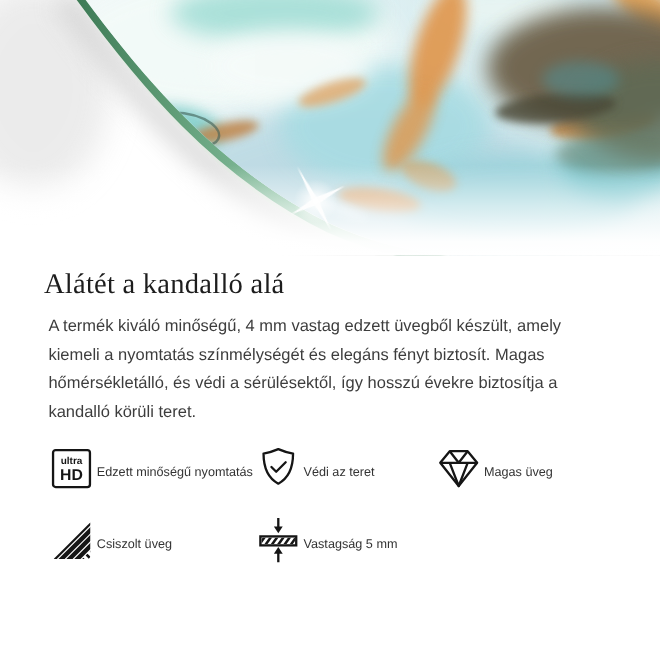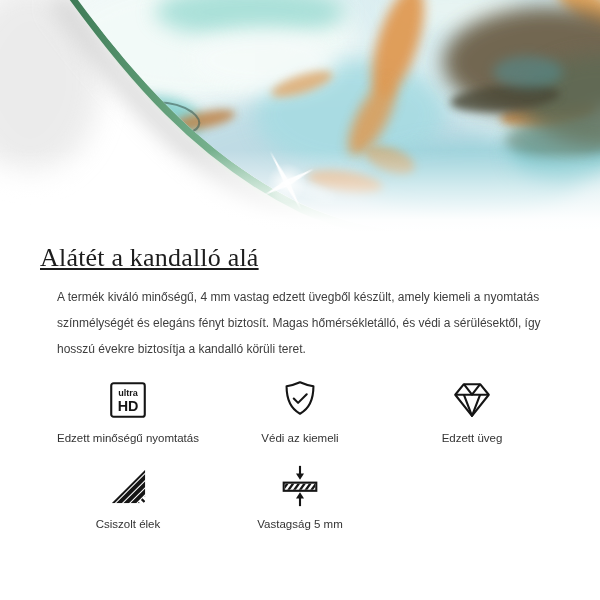--- a/index.html
+++ b/index.html
@@ -5,31 +5,31 @@
   html,body{margin:0;padding:0}
   body{
     width:600px;height:600px;overflow:hidden;background:#ffffff;
     font-family:"Liberation Sans",sans-serif;color:#1e1e1e;
   }
   .hero{position:relative;width:600px;height:232px;background:#fff}
   .hero svg{display:block}
   .content{padding:0 40px}
   .title{
     font-family:"Liberation Serif",serif;font-weight:400;
-    font-size:26px;line-height:35px;color:#1d1d1d;margin:8px 0 0;letter-spacing:.2px;text-decoration:underline;
+    font-size:26px;line-height:35px;color:#1d1d1d;margin:8px 0 0;letter-spacing:.2px;
   }
   .desc{
-    font-size:12px;line-height:26px;color:#3d3d3d;
-    margin:9px 17px 0;max-width:516px;
+    font-size:15px;line-height:26px;color:#3d3d3d;
+    margin:9px 4px 0;max-width:516px;
   }
   .features{
     display:grid;grid-template-columns:repeat(3,1fr);
     row-gap:18px;margin-top:14px;padding:0 2px;text-align:center;
   }
-  .feature{display:flex;flex-direction:column;align-items:center}
+  .feature{display:flex;align-items:center}
   .feature .iconbox{height:47px;display:flex;align-items:flex-end;justify-content:center}
   .feature .label{margin-top:9px;font-size:11.5px;color:#333;white-space:nowrap}
   .fi{stroke:#151515;fill:none;stroke-width:2.2}
 </style>
 </head>
 <body>
 
 <div class="hero">
   <svg width="600" height="232" viewBox="0 0 232">
     <defs>
@@ -147,53 +147,53 @@
       <div class="label">Edzett minőségű nyomtatás</div>
     </div>
 
     <div class="feature">
       <div class="iconbox">
         <svg width="46" height="46" viewBox="0 0 48 48">
           <path class="fi" stroke-width="2.4" stroke-linejoin="round" d="M24 5.5 c4.5 2 9.5 3.4 14 4.2 c0 11.5 -3.6 23 -14 28.6 c-10.4 -5.6 -14 -17.1 -14 -28.6 c4.5 -0.8 9.5 -2.2 14 -4.2 z"></path>
           <path class="fi" stroke-width="2.4" stroke-linecap="round" stroke-linejoin="round" d="M17.5 22.5 l4.5 4.5 l9 -9"></path>
         </svg>
       </div>
-      <div class="label">Védi az kiemeli</div>
+      <div class="label">Védi az teret</div>
     </div>
 
     <div class="feature">
       <div class="iconbox">
         <svg width="46" height="46" viewBox="0 0 48 48">
           <path class="fi" stroke-width="2.1" stroke-linejoin="round" d="M6.5 18.5 L15.5 7.5 H32.5 L41.5 18.5 L24 40.5 Z"></path>
           <line class="fi" x1="6.5" y1="18.5" x2="41.5" y2="18.5" stroke-width="2.1"></line>
           <path class="fi" stroke-width="2.1" stroke-linejoin="round" d="M15.5 7.5 L24 18.5 L32.5 7.5"></path>
           <path class="fi" stroke-width="1.8" stroke-linejoin="round" d="M15.5 18.5 L24 40.5 L32.5 18.5"></path>
         </svg>
       </div>
-      <div class="label">Edzett üveg</div>
+      <div class="label">Magas üveg</div>
     </div>
 
     <div class="feature">
       <div class="iconbox">
         <svg width="46" height="46" viewBox="0 0 48 48">
           <defs>
               <clipPath id="triClip">
                 <polygon points="7,42 42,42 42,7"></polygon>
               </clipPath>
             </defs>
           <g clip-path="url(#triClip)" stroke="#151515" stroke-width="4.2">
             <line x1="5" y1="44" x2="44" y2="5"></line>
             <line x1="12.5" y1="44" x2="44" y2="12.5"></line>
             <line x1="20" y1="44" x2="44" y2="20"></line>
             <line x1="27.5" y1="44" x2="44" y2="27.5"></line>
             <line x1="35" y1="44" x2="44" y2="35" stroke-dasharray="2.5 3"></line>
           </g>
         </svg>
       </div>
-      <div class="label">Csiszolt élek</div>
+      <div class="label">Csiszolt üveg</div>
     </div>
 
     <div class="feature">
       <div class="iconbox">
         <svg width="46" height="46" viewBox="0 0 48 48">
           <defs>
               <clipPath id="barClip">
                 <rect x="8.2" y="21.7" width="31.6" height="6.1"></rect>
               </clipPath>
             </defs>

